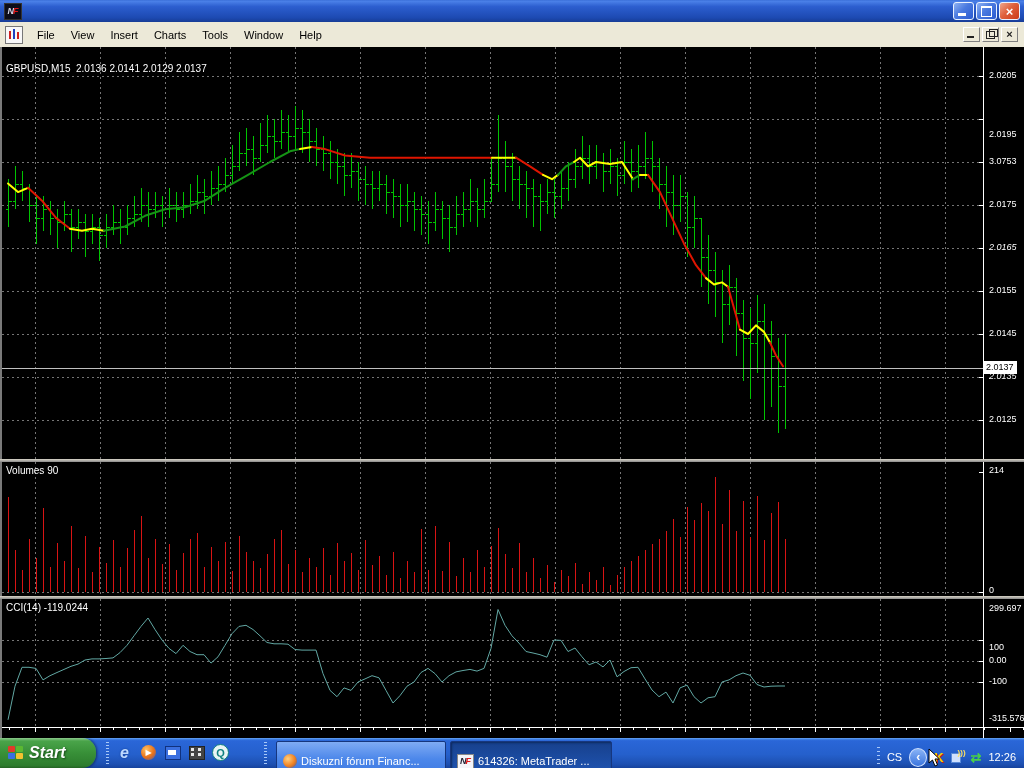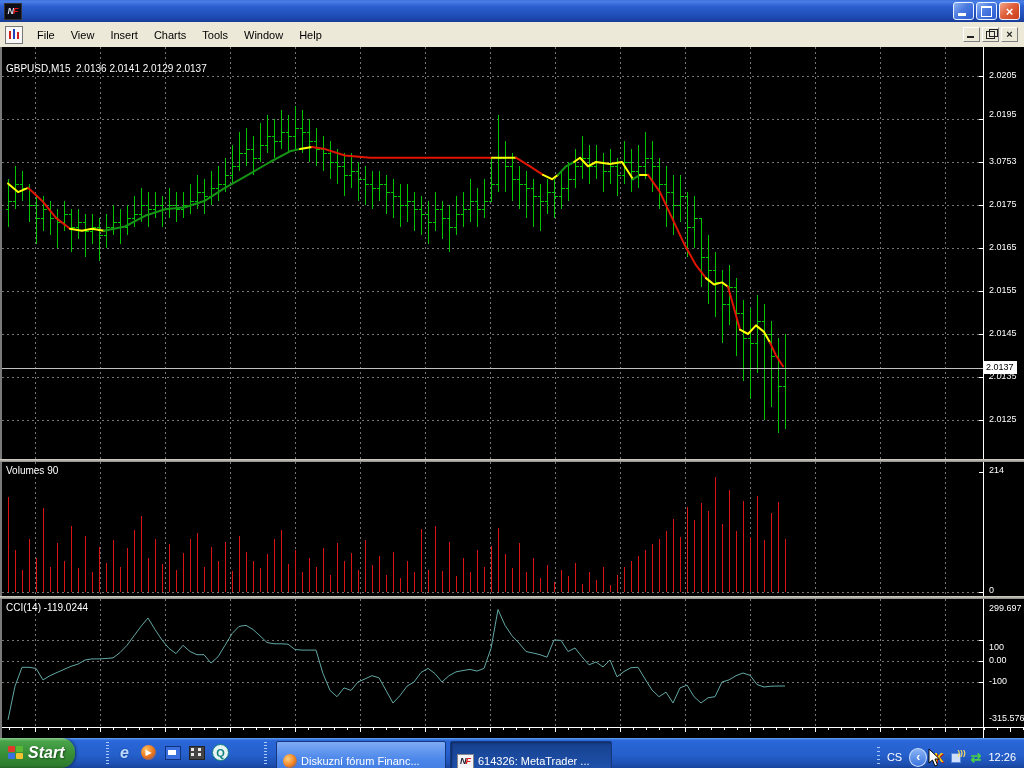--- a/index.html
+++ b/index.html
@@ -51,21 +51,21 @@
     background:linear-gradient(180deg,#d8d4c8,#8a8a8a);}
   .pane-hit{position:absolute;left:2px;width:981px;z-index:2;}
   .chart-label{position:absolute;z-index:4;color:#fff;font-size:10px;white-space:pre;}
   .axis-label{position:absolute;left:989px;z-index:4;color:#fff;font-size:9px;white-space:nowrap;}
   .price-tag{position:absolute;left:984px;z-index:5;background:#fff;color:#000;font-size:9px;
     padding:1px 3px 1px 2px;line-height:11px;}
 
   
   .taskbar{position:absolute;left:0;top:738px;width:1024px;height:30px;
     background:linear-gradient(180deg,#6ba6f2 0%,#3f81e4 4%,#2a66d8 9%,#2560cc 55%,#1d4fb0 88%,#16429c 100%);}
-  .start{position:absolute;left:0;top:0;width:75px;height:30px;border:0;padding:0 14px 0 8px;
+  .start{position:absolute;left:0;top:0;width:96px;height:30px;border:0;padding:0 14px 0 8px;
     border-radius:0 14px 14px 0;display:flex;align-items:center;gap:5px;cursor:default;
     background:linear-gradient(180deg,#8cc98c 0%,#4aa44a 10%,#389038 50%,#2d7c2d 92%,#246324 100%);
     box-shadow:1px 0 3px rgba(0,0,0,.5);}
   .start span.lbl{color:#fff;font-size:16px;font-weight:bold;font-style:italic;text-shadow:1px 1px 2px #1a4a1a;}
   .flag{width:16px;height:14px;display:grid;grid-template-columns:7px 7px;grid-template-rows:6px 6px;gap:1px;}
   .flag i{border-radius:1px;}
   .flag .f1{background:#e23a2a;}.flag .f2{background:#5bb832;}
   .flag .f3{background:#3a6fe0;}.flag .f4{background:#f2c230;}
   .drag{position:absolute;top:4px;width:3px;height:22px;
     background:repeating-linear-gradient(180deg,#a8c8f8 0 1px,rgba(0,0,0,0) 1px 3px);}
@@ -803,24 +803,24 @@
     <div class="pane-hit" style="top:0;height:412px;"></div>
     <div class="pane-hit" style="top:415px;height:134px;"></div>
     <div class="pane-hit" style="top:552px;height:128px;"></div>
     <div class="sep" style="top:412px;"></div>
     <div class="sep" style="top:549px;"></div>
     <div class="chart-label" style="left:6px;top:4px;margin-top:12px;">GBPUSD,M15  2.0136 2.0141 2.0129 2.0137</div>
     <div class="chart-label" style="left:6px;top:418px;">Volumes 90</div>
     <div class="chart-label" style="left:6px;top:555px;">CCI(14) -119.0244</div>
     <div id="axis-labels">
         <div class="axis-label" style="top: 23px;">2.0205</div>
-        <div class="axis-label" style="top: 62px;">2.0195</div>
+        <div class="axis-label" style="top: 82px;">2.0195</div>
         <div class="axis-label" style="top: 109px;">3.0753</div>
         <div class="axis-label" style="top: 152px;">2.0175</div>
-        <div class="axis-label" style="top: 195px;">2.0165</div>
+        <div class="axis-label" style="top: 195px; font-style: italic;">2.0165</div>
         <div class="axis-label" style="top: 238px;">2.0155</div>
         <div class="axis-label" style="top: 281px;">2.0145</div>
         <div class="axis-label" style="top: 324px; font-style: italic;">2.0135</div>
         <div class="axis-label" style="top: 367px;">2.0125</div>
         <div class="axis-label" style="top: 418px;">214</div>
         <div class="axis-label" style="top: 538px;">0</div>
         <div class="axis-label" style="top: 556px;">299.697</div>
         <div class="axis-label" style="top: 587px; margin-top: 8px;">100</div>
         <div class="axis-label" style="top: 608px;">0.00</div>
         <div class="axis-label" style="top: 629px;">-100</div>

